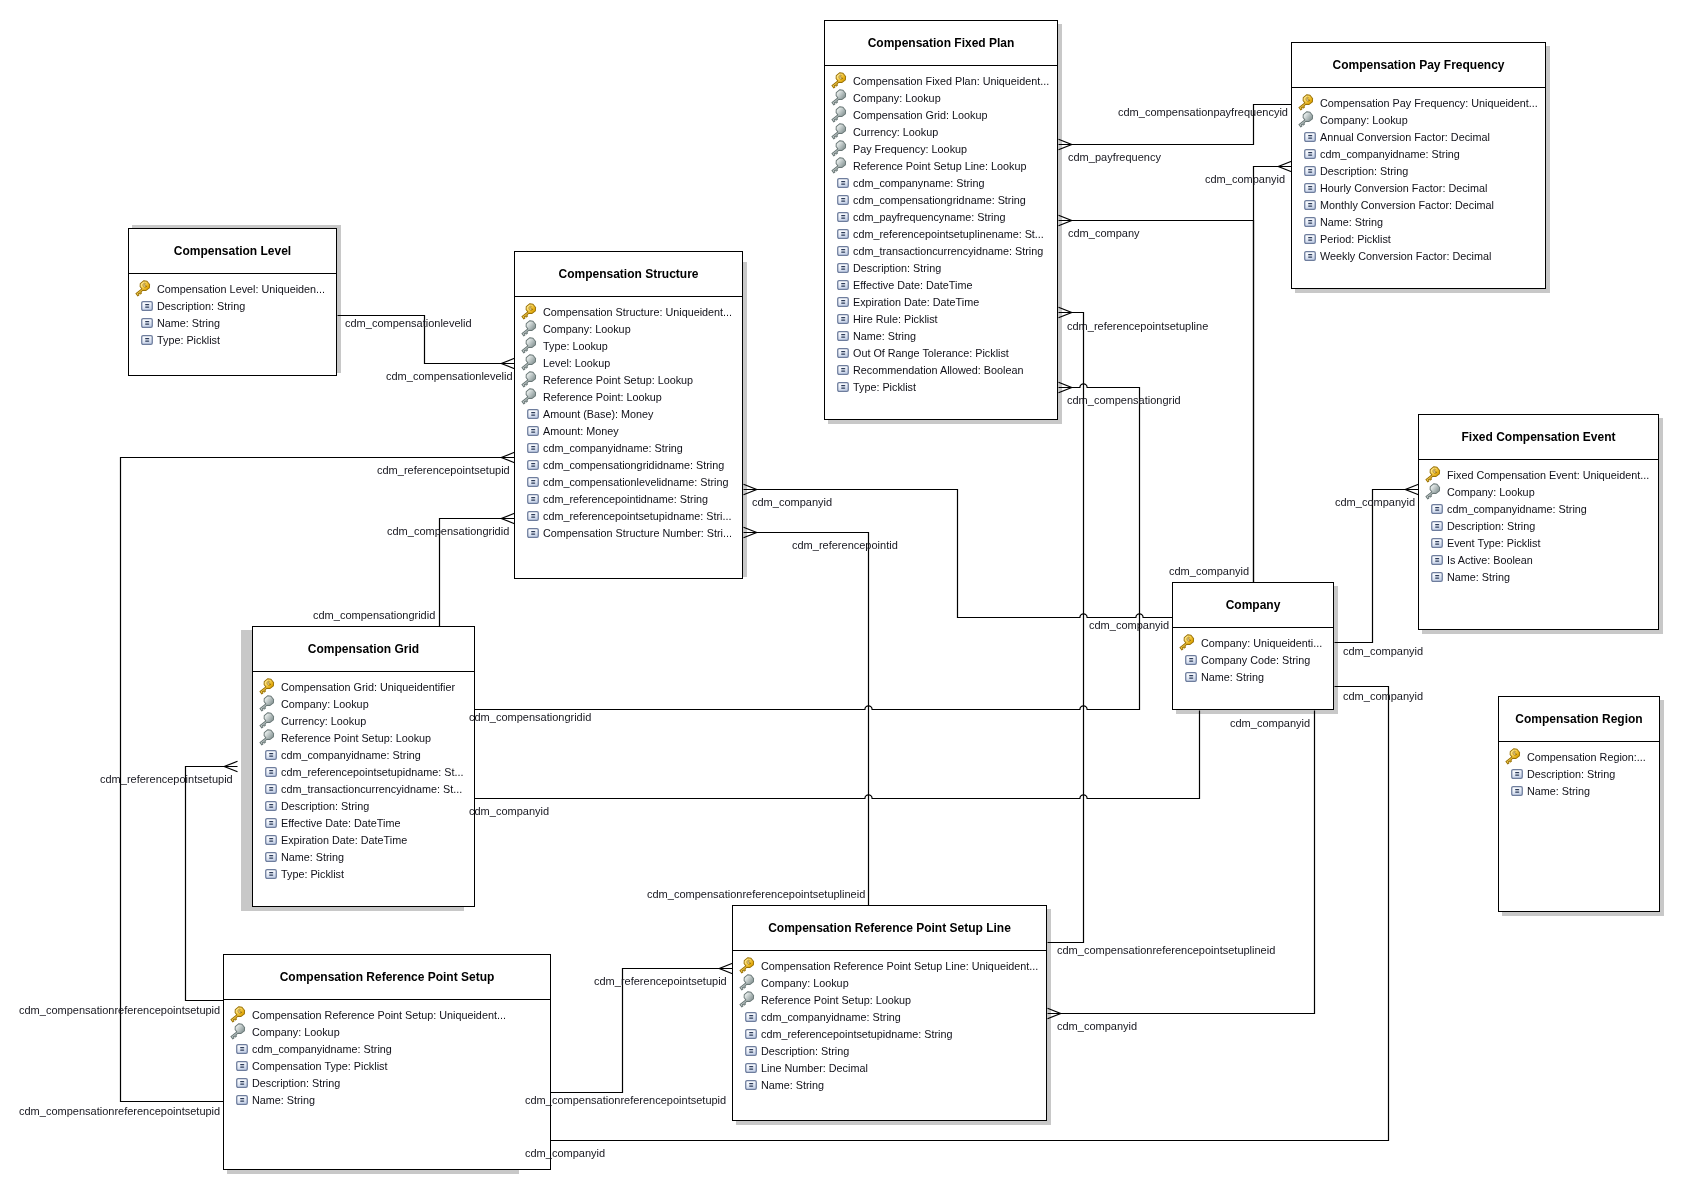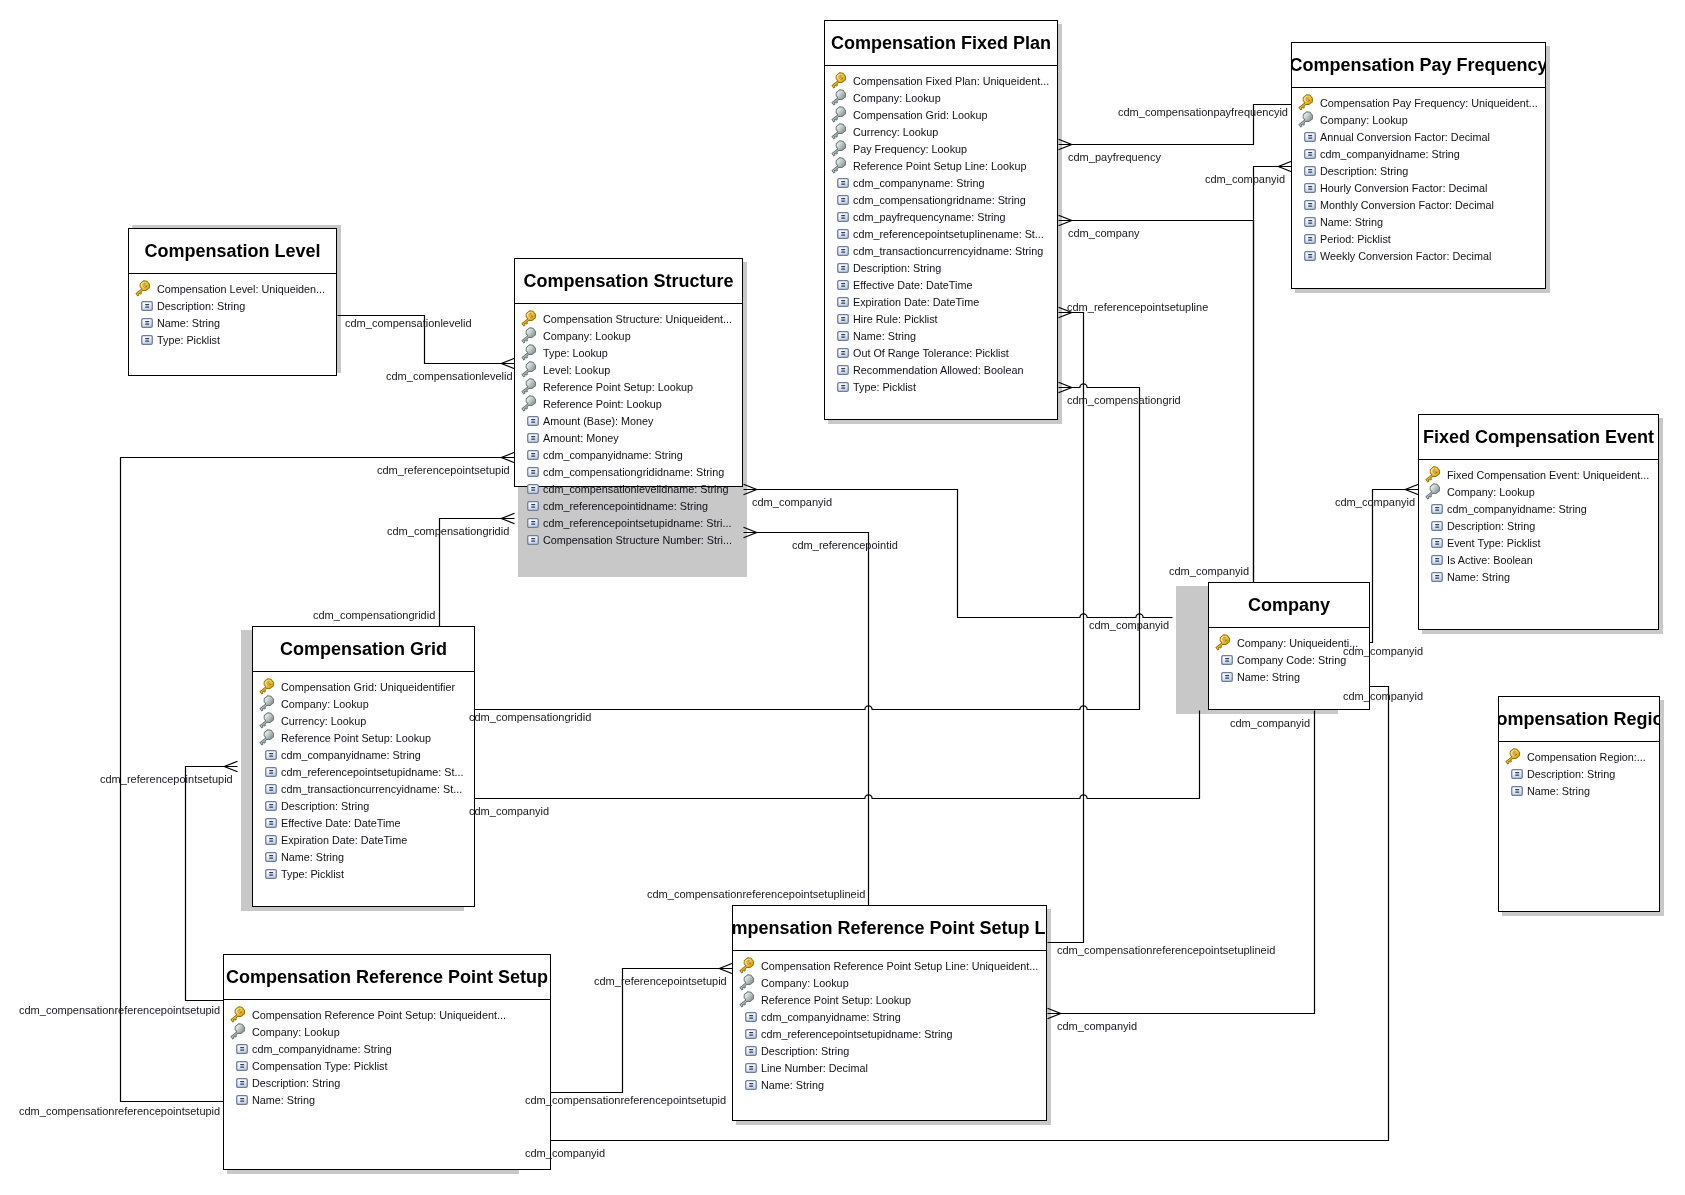--- a/index.html
+++ b/index.html
@@ -3,21 +3,21 @@
 <meta charset="utf-8">
 <style>
   html,body{margin:0;padding:0;}
   body{width:1685px;height:1195px;overflow:hidden;background:#ffffff;
        font-family:"Liberation Sans",sans-serif;}
   #diagram-canvas{position:relative;width:1685px;height:1195px;background:#ffffff;}
   .ent-shadow{position:absolute;background:#c8c8c8;z-index:1;}
   svg.links{position:absolute;left:0;top:0;pointer-events:none;z-index:2;}
   .entity{position:absolute;background:#ffffff;border:1.4px solid #000;box-sizing:border-box;z-index:3;}
   .ent-title{height:45px;border-bottom:1.4px solid #000;display:flex;align-items:center;
-             justify-content:center;font-weight:bold;font-size:18px;color:#000;
+             justify-content:center;font-weight:bold;font-size:12px;color:#000;
              box-sizing:border-box;padding:0 5px;white-space:nowrap;overflow:hidden;}
   .ent-body{padding-top:6.8px;padding-left:5px;}
   .attr-row{height:17px;position:relative;white-space:nowrap;overflow:visible;}
   .attr-ico{position:absolute;display:flex;align-items:center;}
   .ico-key{left:0px;top:-0.8px;height:18px;}
   .ico-attr{left:7px;top:3.5px;height:10px;}
   .attr-text{position:absolute;left:23px;top:0;font-size:10.8px;color:#101018;line-height:17px;}
   .link-label{position:absolute;font-size:11px;color:#17171f;white-space:nowrap;
               line-height:13px;z-index:4;}
 
@@ -169,21 +169,21 @@
               </defs>
               <rect x="0.7" y="0.7" width="11.6" height="9.6" rx="1.5" ry="1.5" fill="url(#ag)" stroke="#6e7d9d" stroke-width="1.4"></rect>
               <rect x="4.4" y="3.3" width="4.6" height="1.5" rx="0.75" fill="#2b3a57"></rect>
               <rect x="4.4" y="5.95" width="4.6" height="1.5" rx="0.75" fill="#2b3a57"></rect>
             </svg>
           </span>
       <span class="attr-text">Type: Picklist</span>
     </div>
   </div>
 </div>
-<div class="entity" style="left:514px;top:258px;width:229px;height:229px;">
+<div class="entity" style="left:514px;top:251px;width:229px;height:328px;">
   <div class="ent-title">Compensation Structure</div>
   <div class="ent-body">
     <div class="attr-row">
       <span class="attr-ico ico-key">
             <svg width="18" height="18" viewBox="0 0 18 18" xmlns="http://www.w3.org/2000/svg">
               <defs>
                 <linearGradient id="gkh" x1="0.18" y1="0" x2="0.66" y2="0.95">
                   <stop offset="0" stop-color="#fffde9"></stop>
                   <stop offset="0.36" stop-color="#ffe277"></stop>
                   <stop offset="1" stop-color="#e0a606"></stop>
@@ -1043,21 +1043,21 @@
               </defs>
               <rect x="0.7" y="0.7" width="11.6" height="9.6" rx="1.5" ry="1.5" fill="url(#ag)" stroke="#6e7d9d" stroke-width="1.4"></rect>
               <rect x="4.4" y="3.3" width="4.6" height="1.5" rx="0.75" fill="#2b3a57"></rect>
               <rect x="4.4" y="5.95" width="4.6" height="1.5" rx="0.75" fill="#2b3a57"></rect>
             </svg>
           </span>
       <span class="attr-text">Name: String</span>
     </div>
   </div>
 </div>
-<div class="entity" style="left:1172px;top:582px;width:162px;height:128px;margin-left:36px;">
+<div class="entity" style="left:1172px;top:582px;width:162px;height:128px;">
   <div class="ent-title">Company</div>
   <div class="ent-body">
     <div class="attr-row">
       <span class="attr-ico ico-key">
             <svg width="18" height="18" viewBox="0 0 18 18" xmlns="http://www.w3.org/2000/svg">
               <defs>
                 <linearGradient id="gkh" x1="0.18" y1="0" x2="0.66" y2="0.95">
                   <stop offset="0" stop-color="#fffde9"></stop>
                   <stop offset="0.36" stop-color="#ffe277"></stop>
                   <stop offset="1" stop-color="#e0a606"></stop>
@@ -1624,21 +1624,21 @@
     </div>
   </div>
 </div>
 <div class="link-label" style="left:345px;top:317px;">cdm_compensationlevelid</div>
 <div class="link-label" style="left:386px;top:370px;">cdm_compensationlevelid</div>
 <div class="link-label" style="left:1205px;top:173px;">cdm_companyid</div>
 <div class="link-label" style="left:1118px;top:106px;">cdm_compensationpayfrequencyid</div>
 <div class="link-label" style="left:1068px;top:151px;">cdm_payfrequency</div>
 <div class="link-label" style="left:1068px;top:227px;">cdm_company</div>
 <div class="link-label" style="left:1169px;top:565px;">cdm_companyid</div>
-<div class="link-label" style="left:1067px;top:301px;text-align:right;">cdm_referencepointsetupline</div>
+<div class="link-label" style="left:1067px;top:320px;text-align:right;">cdm_referencepointsetupline</div>
 <div class="link-label" style="left:1057px;top:944px;">cdm_compensationreferencepointsetuplineid</div>
 <div class="link-label" style="left:1067px;top:394px;">cdm_compensationgrid</div>
 <div class="link-label" style="left:469px;top:711px;">cdm_compensationgridid</div>
 <div class="link-label" style="left:19px;top:1105px;">cdm_compensationreferencepointsetupid</div>
 <div class="link-label" style="left:377px;top:464px;">cdm_referencepointsetupid</div>
 <div class="link-label" style="left:313px;top:609px;">cdm_compensationgridid</div>
 <div class="link-label" style="left:387px;top:525px;">cdm_compensationgridid</div>
 <div class="link-label" style="left:752px;top:496px;">cdm_companyid</div>
 <div class="link-label" style="left:1089px;top:619px;">cdm_companyid</div>
 <div class="link-label" style="left:792px;top:539px;">cdm_referencepointid</div>

